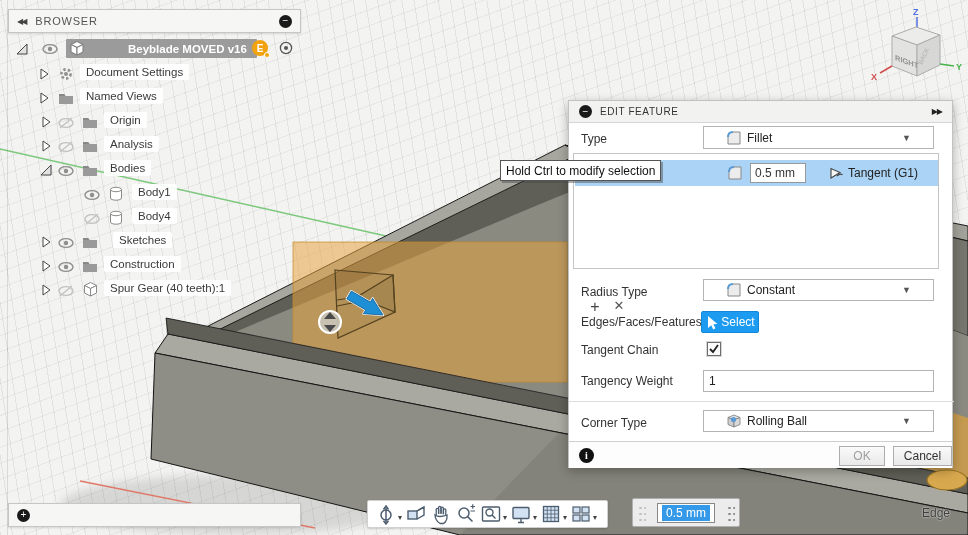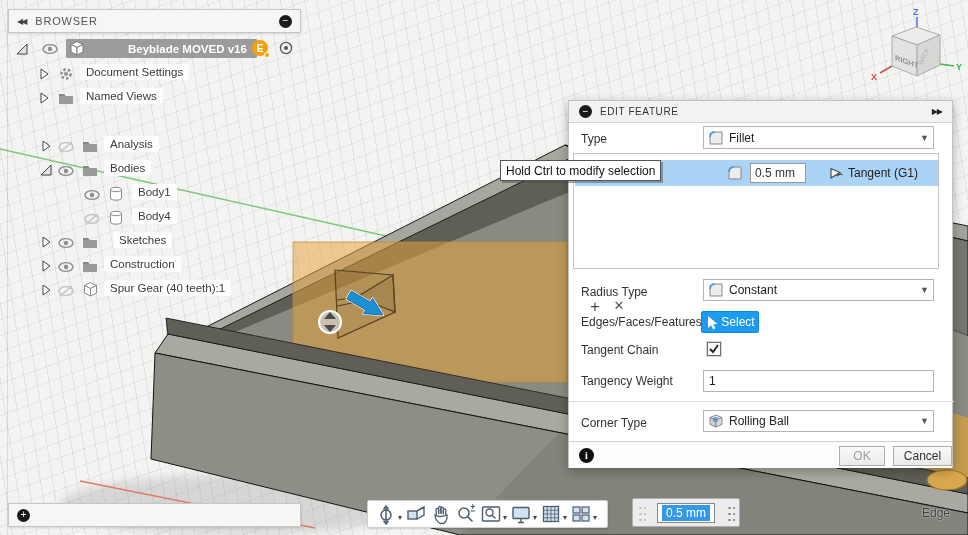--- a/index.html
+++ b/index.html
@@ -38,21 +38,21 @@
               background:#f2a20d; border:1px solid #fff; }
 
   
   #dialog { position:absolute; left:568px; top:100px; width:385px; height:368px; background:#fff;
             border:1px solid #c2c2c2; box-shadow:0 3px 10px rgba(0,0,0,.28); z-index:40; }
   #dialog .dhead { height:22px; background:#f2f2f1; border-bottom:1px solid #d5d5d5; display:flex;
                    align-items:center; padding:0 10px; }
   #dialog .dhead .dtitle { font-size:10px; color:#333; letter-spacing:.6px; margin-left:8px; flex:1; }
   .drow-label { position:absolute; left:12px; font-size:12px; color:#333; }
   .dropdown { position:absolute; left:134px; width:231px; height:23px; background:#fff; border:1px solid #b4b4b4;
-              display:flex; align-items:center; padding:0 4px; }
+              display:flex; align-items:center; padding:0 22px; }
   .dropdown .dd-text { flex:1; margin-left:5px; font-size:12px; color:#222; }
   .dd-caret { font-size:9px; color:#555; }
   #sel-list { position:absolute; left:4px; top:52px; width:366px; height:116px; background:#fff;
               border:1px solid #c4c4c4; }
   #sel-row { position:absolute; left:1px; top:6px; width:363px; height:26px; background:#abd3f5;
              display:flex; align-items:center; }
   #sel-row .radius-input { position:absolute; left:175px; top:3px; width:56px; height:20px; background:#fff;
              border:1px solid #999; font-size:12px; display:flex; align-items:center; padding-left:4px; }
   #sel-row .fillet-ic { position:absolute; left:152px; }
   #sel-row .tan-ic { position:absolute; left:253px; }
@@ -222,20 +222,40 @@
       </span>
     <span style="left:50px; top:3px;">
       <svg width="16" height="14">
           <path d="M1,3 h5 l1.5,2 H15 V13 H1 Z" fill="#9a9a9a"></path>
           <path d="M1,3 h5 l1.5,2 H1 Z" fill="#888"></path>
         </svg>
       </span>
     <span class="pill" style="left:72px;">Named Views</span>
   </div>
 
+  <div class="trow" style="top:79px;">
+    <span style="left:32px; top:4px;">
+      <svg width="12" height="12">
+          <path d="M3,1 L3,11 L10,6 Z" fill="#fff" stroke="#444" stroke-width="1"></path>
+        </svg>
+      </span>
+    <span style="left:50px; top:5px;">
+      <svg width="16" height="12">
+          <ellipse cx="8" cy="6" rx="7" ry="4.4" fill="none" stroke="#c2c2c2" stroke-width="1.4"></ellipse>
+          <line x1="2" y1="11" x2="14" y2="1" stroke="#c2c2c2" stroke-width="1.4"></line>
+        </svg>
+      </span>
+    <span style="left:74px; top:3px;">
+      <svg width="16" height="14">
+          <path d="M1,3 h5 l1.5,2 H15 V13 H1 Z" fill="#9a9a9a"></path>
+          <path d="M1,3 h5 l1.5,2 H1 Z" fill="#888"></path>
+        </svg>
+      </span>
+    <span class="pill" style="left:96px;">Origin</span>
+  </div>
 
   <div class="trow" style="top:103px;">
     <span style="left:32px; top:4px;">
       <svg width="12" height="12">
           <path d="M3,1 L3,11 L10,6 Z" fill="#fff" stroke="#444" stroke-width="1"></path>
         </svg>
       </span>
     <span style="left:50px; top:5px;">
       <svg width="16" height="12">
           <ellipse cx="8" cy="6" rx="7" ry="4.4" fill="none" stroke="#c2c2c2" stroke-width="1.4"></ellipse>

